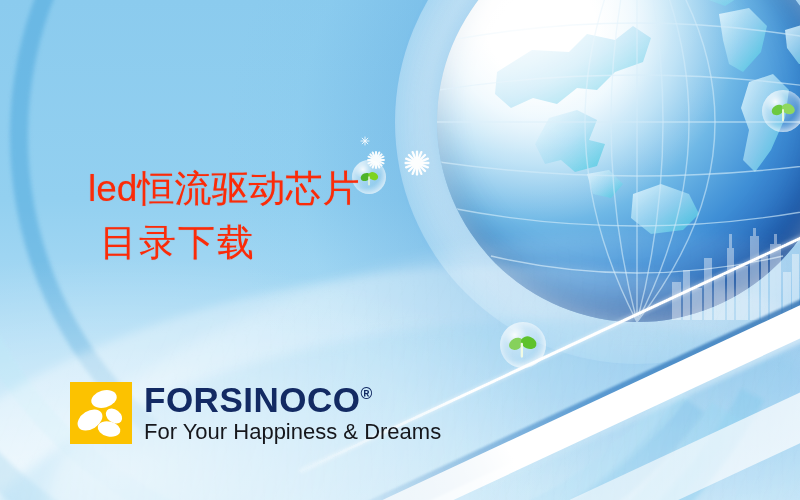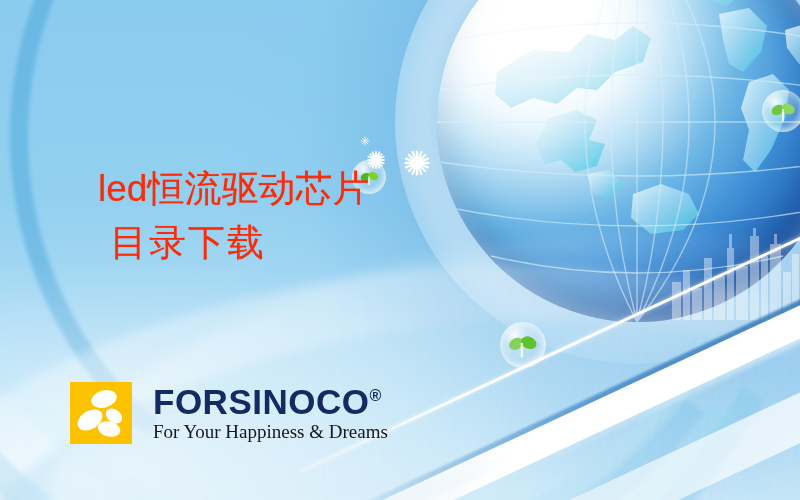--- a/index.html
+++ b/index.html
@@ -221,21 +221,20 @@
   }
   .bubble .sprout { position: absolute; inset: 0; }
 
   
   .headline {
     position: absolute;
     color: #fb2b08;
     line-height: 1;
     white-space: nowrap;
     text-shadow: 0 0 1px rgba(251,43,8,0.4);
-    margin-left: 10px;
   }
   .headline-1 {
     left: 88px; top: 170px;
     font-size: 37px;
     font-family: "DejaVu Serif", "Liberation Serif", serif;
   }
   .headline-1 .latin {
     font-family: "Liberation Sans", "DejaVu Sans", sans-serif;
     font-weight: 400;
   }
@@ -253,42 +252,42 @@
     display: flex;
     align-items: center;
   }
   .logo-mark {
     width: 62px; height: 62px;
     background: #fcc200;
     display: block;
     flex: 0 0 auto;
   }
   .logo-text {
-    margin-left: 21px;
+    margin-left: 12px;
     display: flex;
     flex-direction: column;
     justify-content: space-between;
   }
   .logo-name {
     font-family: "Liberation Sans", "DejaVu Sans", sans-serif;
     font-weight: bold;
     font-size: 35px;
     color: #132a63;
     letter-spacing: 0.5px;
     line-height: 1;
     white-space: nowrap;
   }
   .logo-name .reg {
     font-size: 16px;
     vertical-align: super;
     letter-spacing: 0;
   }
   .logo-tagline {
-    font-family: Liberation Serif, serif;
-    font-size: 19px;
+    font-family: Liberation Sans, sans-serif;
+    font-size: 22px;
     color: #16171c;
     line-height: 1.1;
     margin-top: 3px;
     white-space: nowrap;
   }
 </style>
 </head>
 <body>
 
 <div id="banner">

